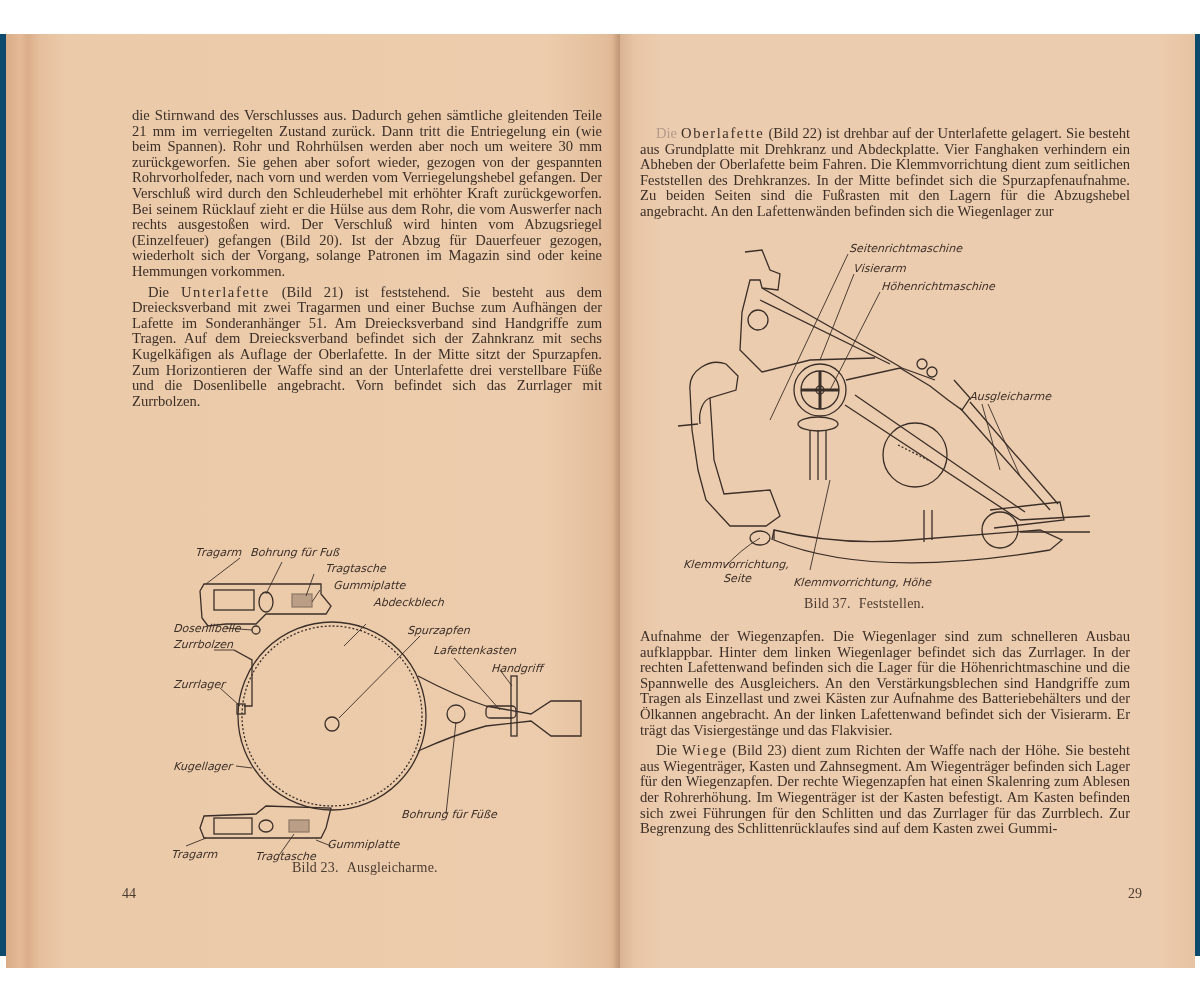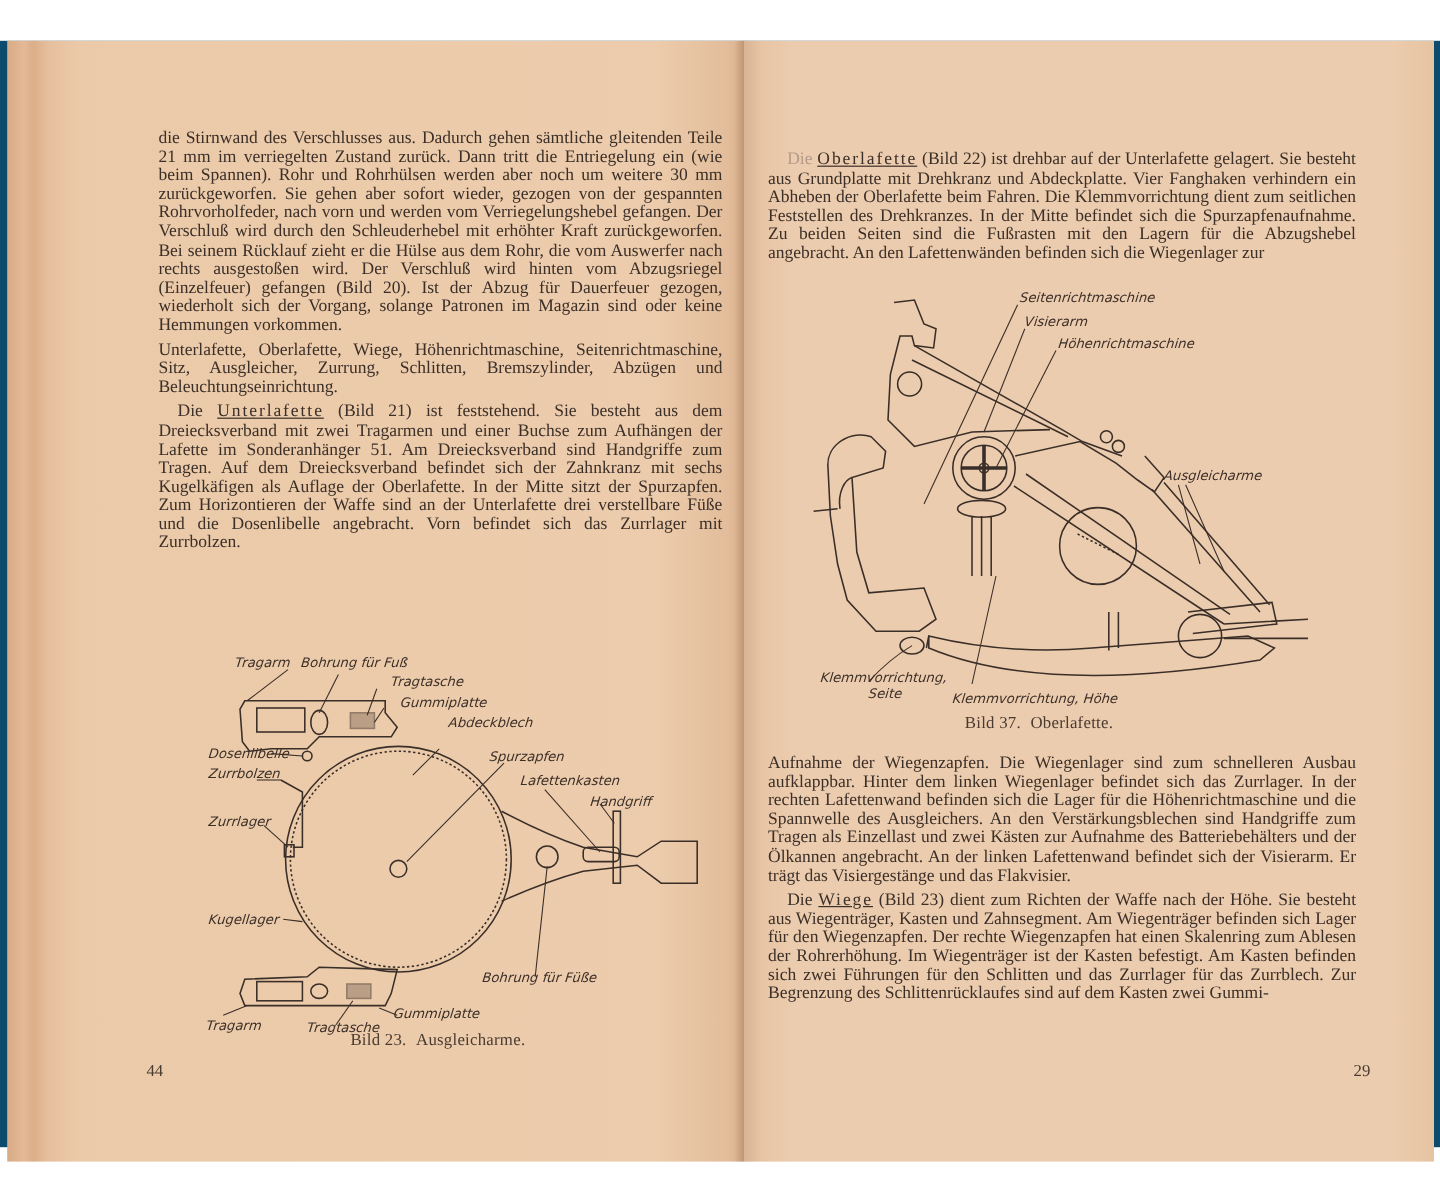--- a/index.html
+++ b/index.html
@@ -27,21 +27,21 @@
   .gutter-shadow { position: absolute; left: 612px; top: 0; width: 16px; height: 934px;
     background: linear-gradient(90deg, rgba(120,80,50,0) 0%, rgba(120,80,50,0.25) 50%, rgba(120,80,50,0) 100%); }
 
   .text {
     position: absolute; font-size: 14.6px; line-height: 15.6px; text-align: justify;
     color: #3b2f28;
   }
   .text p { margin: 0; }
   .text p.indent { text-indent: 16px; }
   .text p.gap { margin-top: 5px; }
-  .sp { letter-spacing: 1.6px; text-decoration: underline; }
+  .sp { letter-spacing: 1.6px; }
   .faded { color: #b49a8a; }
   .heading { text-align: center; font-weight: bold; margin: 2px 0 1px 0; font-size: 14.8px; }
   .pagenum { position: absolute; font-size: 14px; color: #4a3b31; }
   .caption { position: absolute; font-size: 14px; color: #4a3b31; letter-spacing: 0.2px; }
   .caption .gap { display: inline-block; width: 8px; }
 
   .figure { position: absolute; }
   .figure svg { width: 100%; height: 100%; overflow: visible; }
   .lbl {
     position: absolute; font-family: "DejaVu Sans", sans-serif; font-style: italic;
@@ -49,21 +49,20 @@
   }
 </style>
 </head>
 <body>
 
 <div class="book">
 
   <div class="page left">
     <div class="text" style="left:126px; top:74px; width:470px;">
       <p>die Stirnwand des Verschlusses aus. Dadurch gehen sämtliche gleitenden Teile 21 mm im verriegelten Zustand zurück. Dann tritt die Entriegelung ein (wie beim Spannen). Rohr und Rohrhülsen werden aber noch um weitere 30 mm zurückgeworfen. Sie gehen aber sofort wieder, gezogen von der gespannten Rohrvorholfeder, nach vorn und werden vom Verriegelungshebel gefangen. Der Verschluß wird durch den Schleuderhebel mit erhöhter Kraft zurückgeworfen. Bei seinem Rücklauf zieht er die Hülse aus dem Rohr, die vom Auswerfer nach rechts ausgestoßen wird. Der Verschluß wird hinten vom Abzugsriegel (Einzelfeuer) gefangen (Bild 20). Ist der Abzug für Dauerfeuer gezogen, wiederholt sich der Vorgang, solange Patronen im Magazin sind oder keine Hemmungen vorkommen.</p>
-      <p class="gap">Unterlafette, Oberlafette, Wiege, Höhenrichtmaschine, Seitenrichtmaschine, Sitz, Ausgleicher, Zurrung, Schlitten, Bremszylinder, Abzügen und Beleuchtungseinrichtung.</p>
       <p class="indent gap"><span>Die</span> <span class="sp">Unterlafette</span> <span>(Bild 21) ist feststehend. Sie besteht aus dem Dreiecksverband mit zwei Tragarmen und einer Buchse zum Aufhängen der Lafette im Sonderanhänger 51. Am Dreiecksverband sind Handgriffe zum Tragen. Auf dem Dreiecksverband befindet sich der Zahnkranz mit sechs Kugelkäfigen als Auflage der Oberlafette. In der Mitte sitzt der Spurzapfen. Zum Horizontieren der Waffe sind an der Unterlafette drei verstellbare Füße und die Dosenlibelle angebracht. Vorn befindet sich das Zurrlager mit Zurrbolzen.</span></p>
     </div>
 
     <div class="figure" style="left:150px; top:512px; width:420px; height:320px;">
       <svg viewBox="0 0 420 320" fill="none" stroke="#3a2e28" stroke-width="1.3">
 
         <path d="M44 45 L48 38 L165 38 L165 48 L175 60 L170 68 L110 68 L100 78 L70 78 L52 80 L46 72 Z"></path>
         <rect x="58" y="44" width="40" height="20"></rect>
         <ellipse cx="110" cy="56" rx="7" ry="10"></ellipse>
         <rect x="136" y="48" width="20" height="13" fill="#8b7262" opacity="0.5"></rect>
@@ -176,21 +175,21 @@
         <path d="M140 330 L160 240" stroke-width="0.9"></path>
       </svg>
       <span class="lbl" style="left:180px; top:2px;">Seitenrichtmaschine</span>
       <span class="lbl" style="left:184px; top:22px;">Visierarm</span>
       <span class="lbl" style="left:212px; top:40px;">Höhenrichtmaschine</span>
       <span class="lbl" style="left:300px; top:150px;">Ausgleicharme</span>
       <span class="lbl" style="left:14px; top:318px;">Klemmvorrichtung,</span>
       <span class="lbl" style="left:54px; top:332px;">Seite</span>
       <span class="lbl" style="left:124px; top:336px;">Klemmvorrichtung, Höhe</span>
     </div>
-    <div class="caption" style="left:184px; top:562px;"><span>Bild 37.</span><span class="gap"></span><span>Oberlafette.</span></div>
+    <div class="caption" style="left:184px; top:562px;"><span>Bild 37.</span><span class="gap"></span><span>Feststellen.</span></div>
 
     <div class="text" style="left:20px; top:595px; width:490px;">
       <p>Aufnahme der Wiegenzapfen. Die Wiegenlager sind zum schnelleren Ausbau aufklappbar. Hinter dem linken Wiegenlager befindet sich das Zurrlager. In der rechten Lafettenwand befinden sich die Lager für die Höhenrichtmaschine und die Spannwelle des Ausgleichers. An den Verstärkungsblechen sind Handgriffe zum Tragen als Einzellast und zwei Kästen zur Aufnahme des Batteriebehälters und der Ölkannen angebracht. An der linken Lafettenwand befindet sich der Visierarm. Er trägt das Visiergestänge und das Flakvisier.</p>
       <p class="indent gap"><span>Die</span> <span class="sp">Wiege</span> <span>(Bild 23) dient zum Richten der Waffe nach der Höhe. Sie besteht aus Wiegenträger, Kasten und Zahnsegment. Am Wiegenträger befinden sich Lager für den Wiegenzapfen. Der rechte Wiegenzapfen hat einen Skalenring zum Ablesen der Rohrerhöhung. Im Wiegenträger ist der Kasten befestigt. Am Kasten befinden sich zwei Führungen für den Schlitten und das Zurrlager für das Zurrblech. Zur Begrenzung des Schlittenrücklaufes sind auf dem Kasten zwei Gummi-</span></p>
     </div>
 
     <div class="pagenum" style="left:488px; top:852px;margin-left:20px;">29</div>
   </div>
 </div>
 

